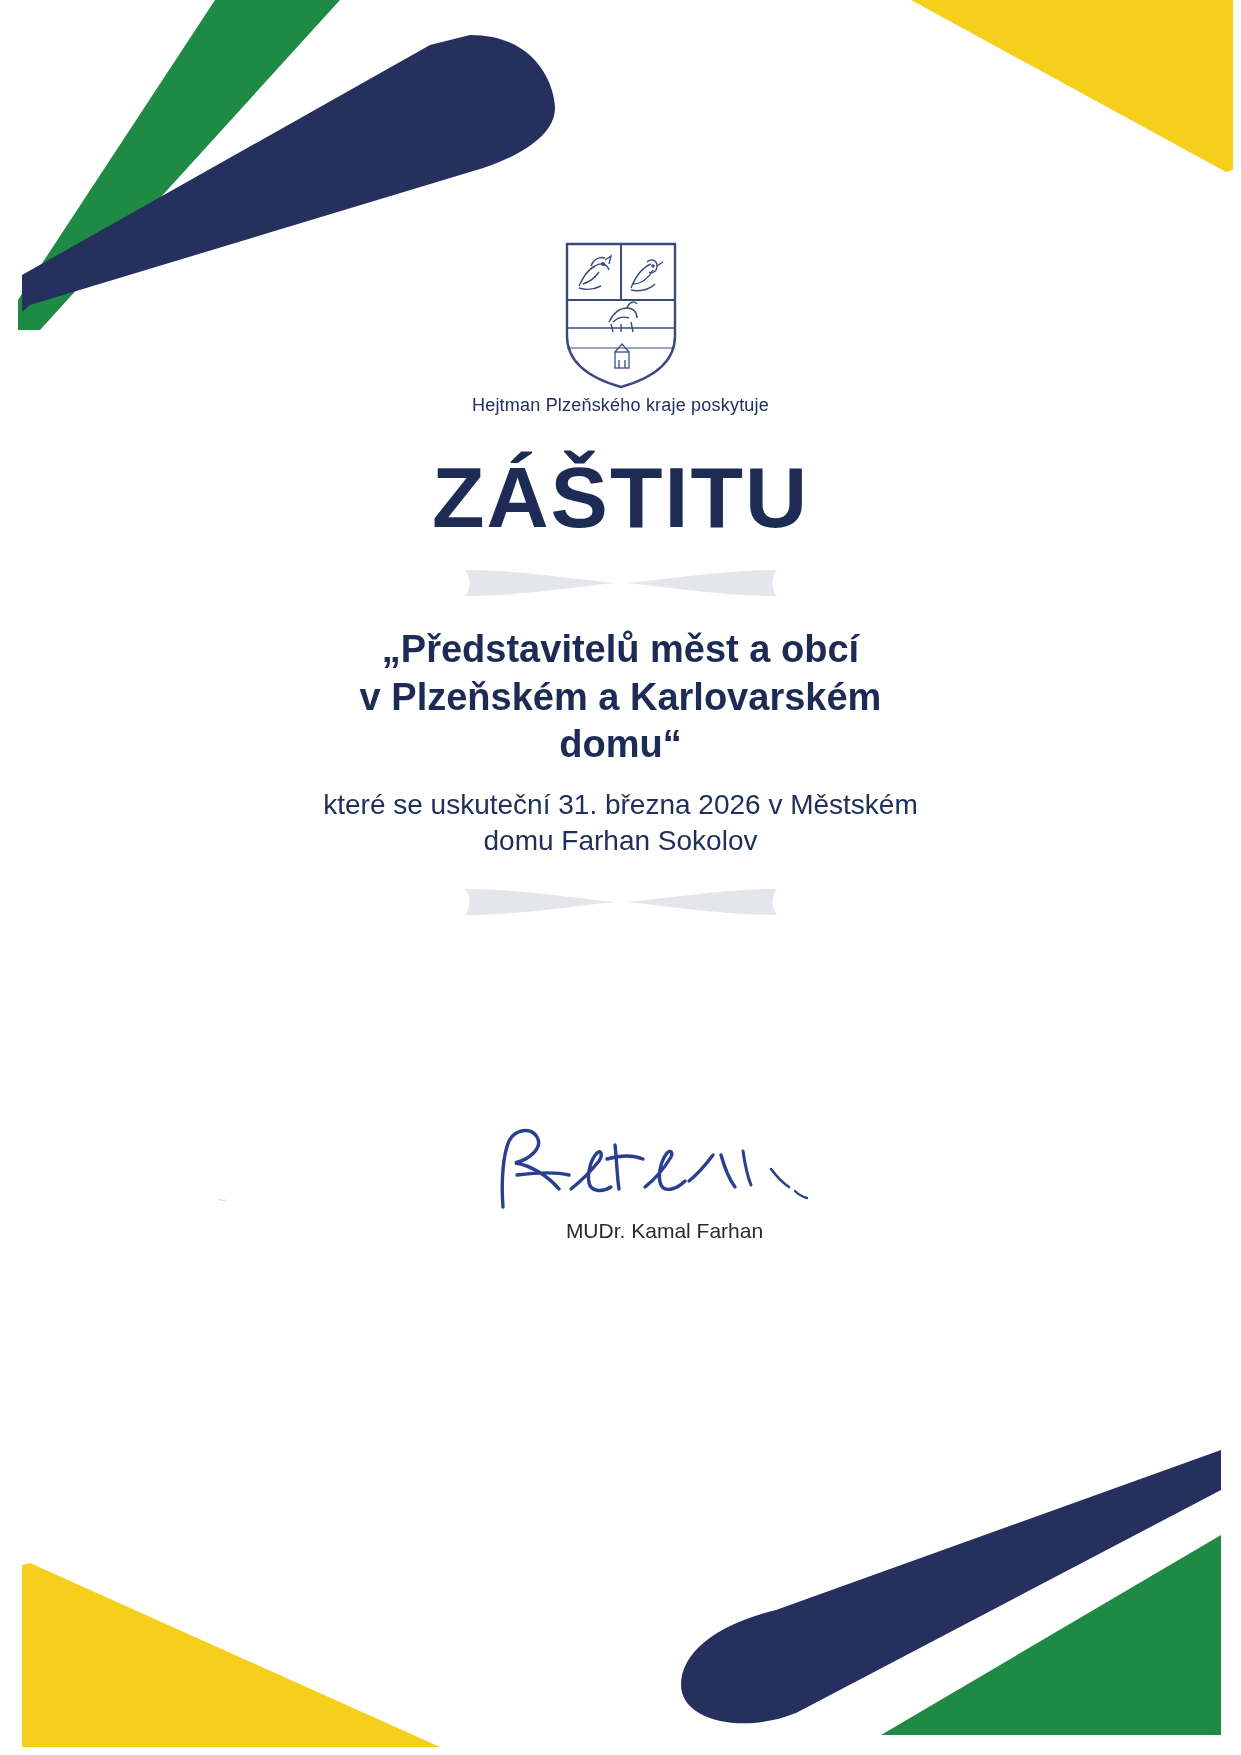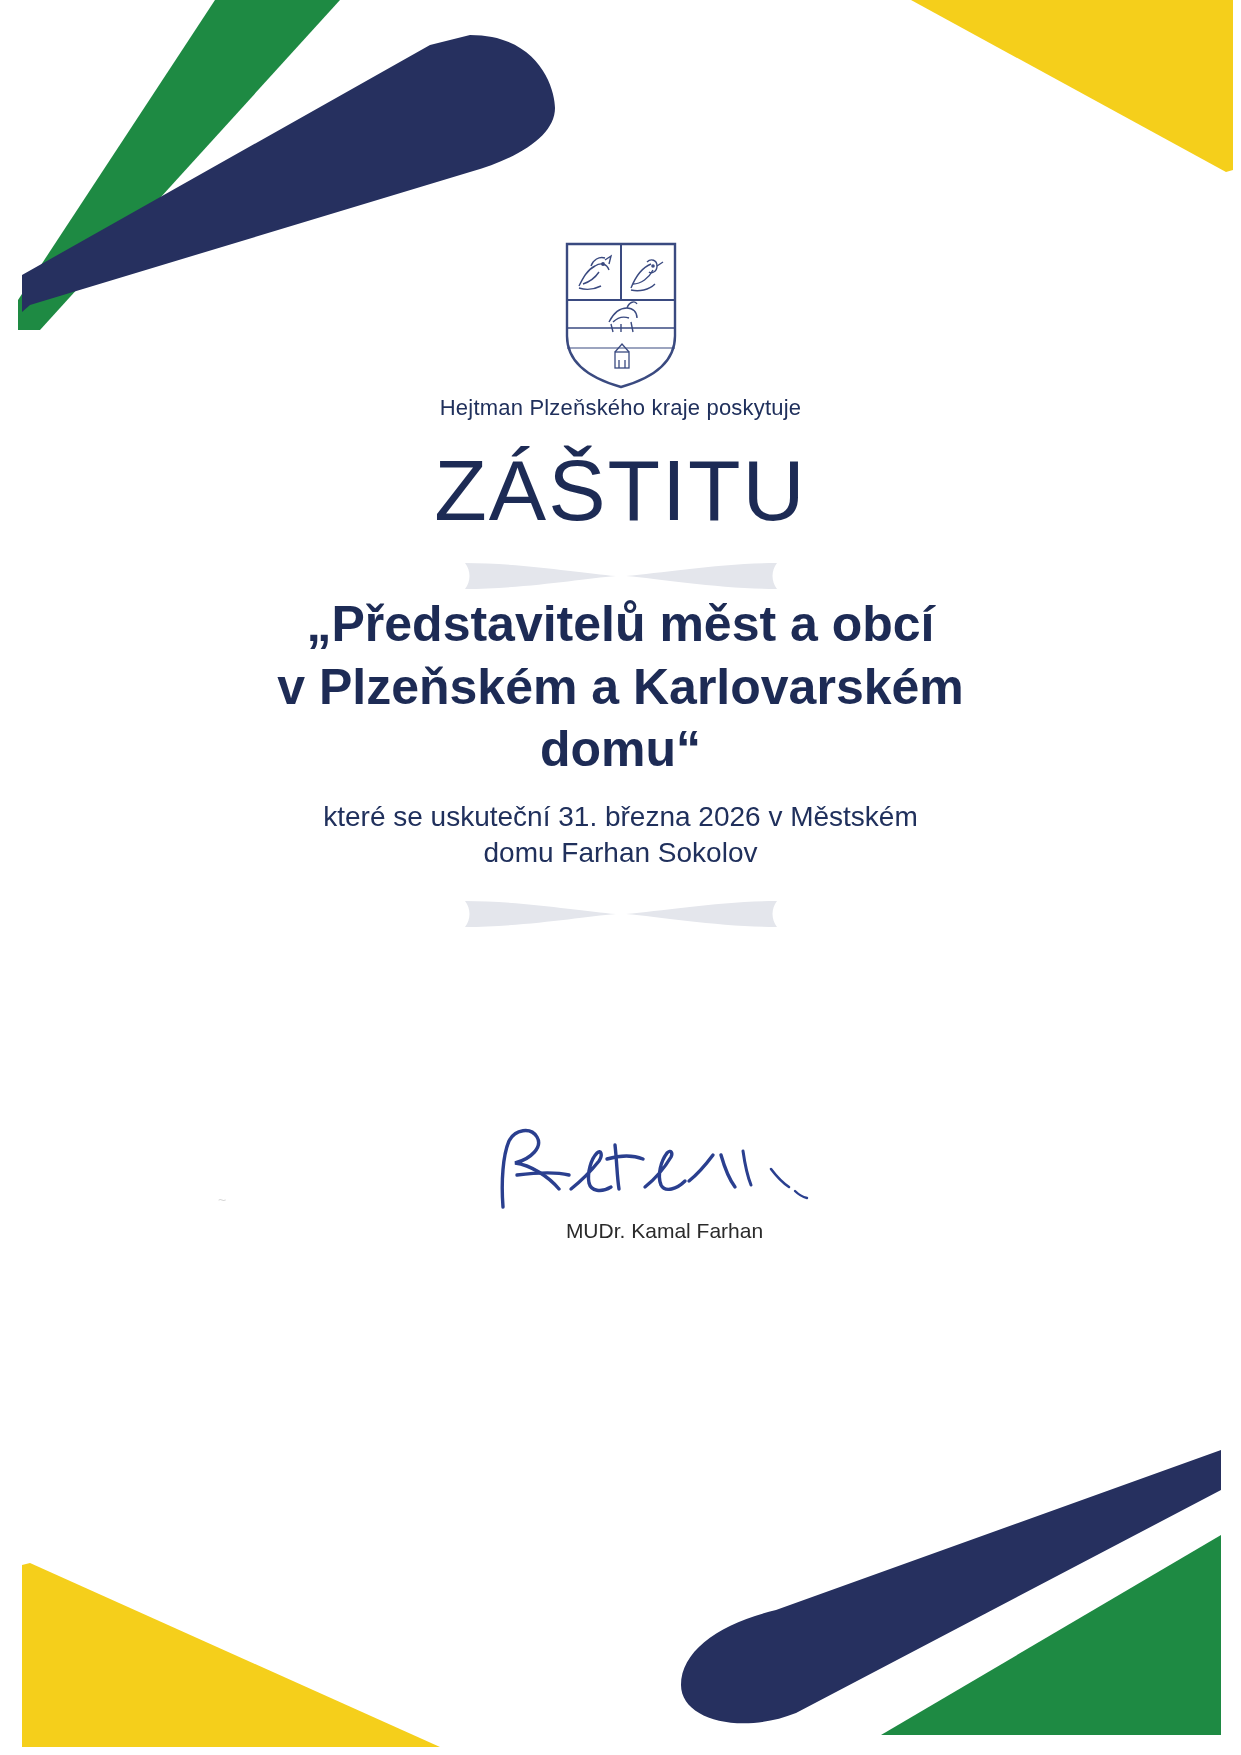--- a/index.html
+++ b/index.html
@@ -39,50 +39,51 @@
   
   #content {
     position: absolute;
     top: 395px;
     left: 0;
     width: 1241px;
     text-align: center;
   }
 
   .line-sub {
-    font-size: 22px;
+    font-size: 18px;
     letter-spacing: 0.2px;
     color: #20305c;
   }
 
   .big-title {
-    margin-top: 26px;
+    margin-top: 38px;
     font-size: 86px;
     letter-spacing: 2px;
     color: #1d2b55;
-    font-weight: 400;
+    font-weight: 700;
     line-height: 1;
   }
 
   
   .sep {
     margin: 26px auto 0 auto;
     width: 320px;
     height: 34px;
   }
   .sep svg { display: block; width: 100%; height: 100%; }
 
   .line-over {
     margin-top: 30px;
     font-size: 25px;
     color: #20305c;
   }
 
   .event-title {
-    font-size: 50px;
+    margin-top: 26px;
+    font-size: 38px;
     font-weight: bold;
     line-height: 1.25;
     color: #1d2b55;
   }
 
   .event-when {
     margin-top: 18px;
     font-size: 28px;
     line-height: 1.3;
     color: #20305c;

